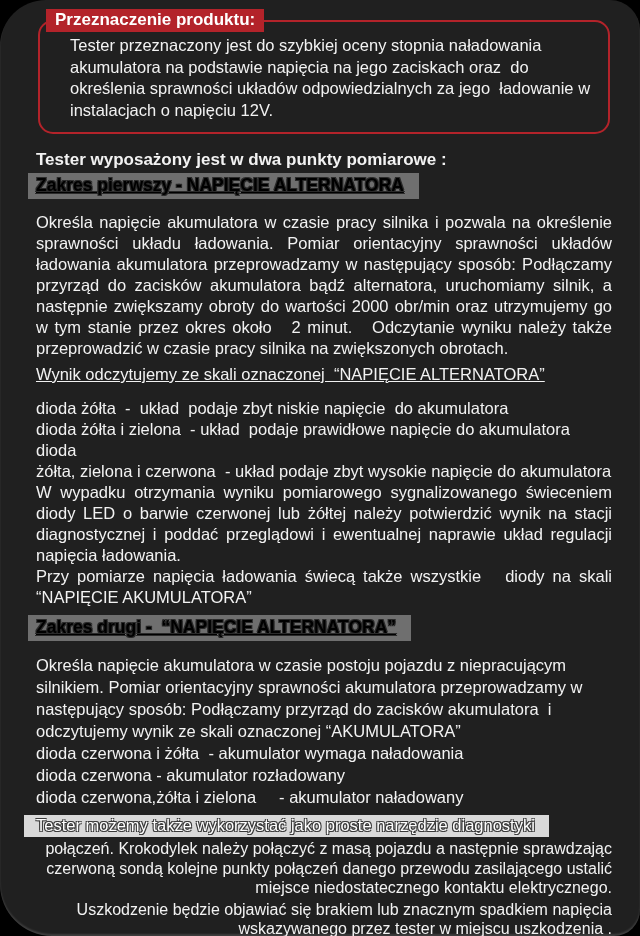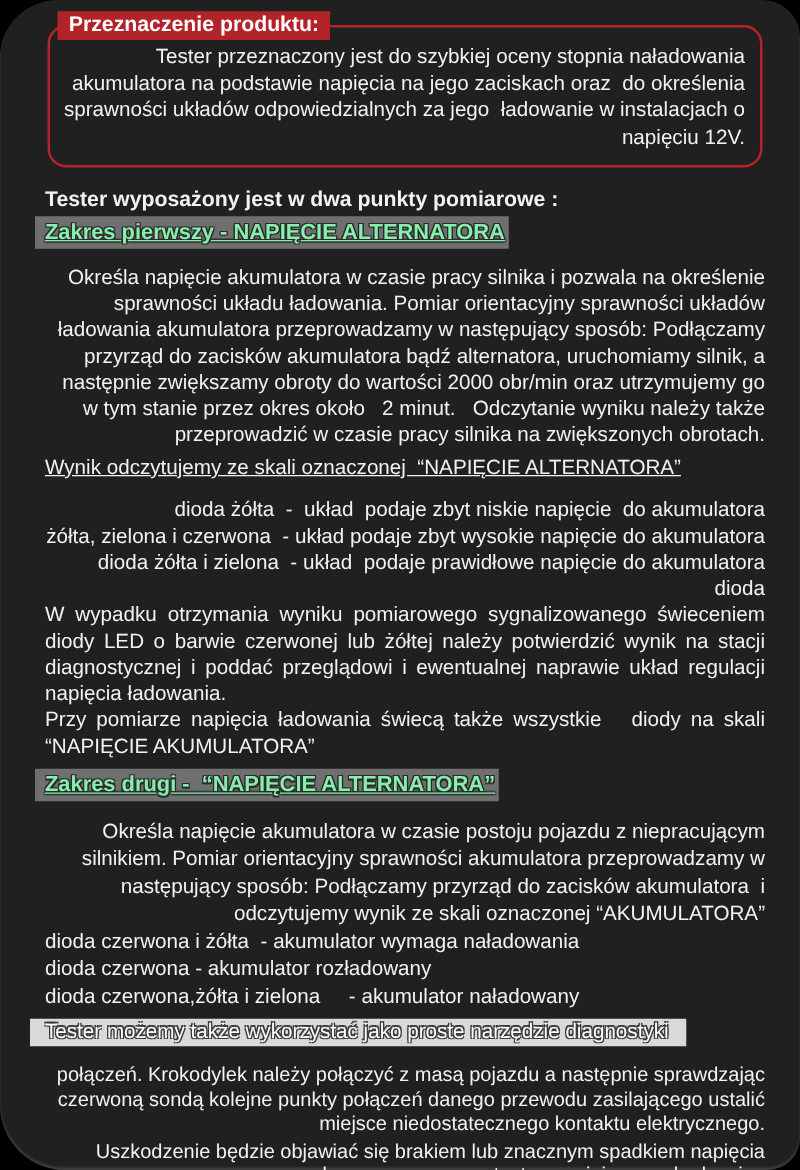--- a/index.html
+++ b/index.html
@@ -28,71 +28,70 @@
     padding:0 28px 0 36px;
     overflow:hidden;
   }
   .t{white-space:pre-wrap;}
   
   .info-box{
     position:relative;
     margin:20px 2px 0 2px;
     border:2px solid var(--red);
     border-radius:15px;
-    padding:9px 12px 11px 0;
-    text-align:right;
+    padding:9px 12px 11px 12px;
   }
   .info-title{
     position:absolute;
     top:-13px;left:6px;
     background:var(--red);
     color:#ffffff;
     font-weight:bold;
     font-size:17px;
     line-height:22px;
     padding:0 9px 1px 9px;
   }
   .info-body{
-    margin:4px 0 0 0;
+    margin:4px 0 0 18px;
     font-size:16.5px;
     line-height:21.5px;
   }
   .intro{
     margin:15px 0 0 0;
     font-size:17px;
     font-weight:bold;
     line-height:21px;
   }
   .bar{
     display:inline-block;
     margin:3px 0 0 -8px;
-    padding:2px 3px 3px 8px;
+    padding:2px 15px 3px 8px;
     background:var(--bar-gray);
     font-size:17.5px;
     font-weight:bold;
-    color:#86efac;
+    color:#000000;
     text-decoration:underline;
     text-shadow:-1px -1px 0 #2a2a2a,1px -1px 0 #2a2a2a,-1px 1px 0 #2a2a2a,1px 1px 0 #2a2a2a;
   }
   .bar-light{
     display:inline-block;
-    margin:7px 0 12px -12px;
+    margin:7px 0 0 -12px;
     padding:1px 14px 2px 12px;
     background:var(--bar-light);
     font-size:16.5px;
     color:#ffffff;
     text-shadow:-1px -1px 0 #3a3a3a,1px -1px 0 #3a3a3a,-1px 1px 0 #3a3a3a,1px 1px 0 #3a3a3a;
   }
   p{margin:0;}
   .para{
     font-size:16.5px;
     line-height:21px;
   }
   .justify{text-align:justify;}
-  .mt13{margin-top:13px;text-align:right;}
+  .mt13{margin-top:13px;}
   .mt5{margin-top:5px;text-decoration:underline;}
   .mt4{margin-top:4px;}
   .diode-line{
     font-size:16.5px;
     line-height:21px;
   }
   .sec2-para{
     font-size:16.5px;
     line-height:22px;
   }
@@ -118,22 +117,22 @@
   <div>
     <span class="bar t">Zakres pierwszy - NAPIĘCIE ALTERNATORA</span>
   </div>
 
   <p class="para justify mt13 t">Określa napięcie akumulatora w czasie pracy silnika i pozwala na określenie sprawności układu ładowania. Pomiar orientacyjny sprawności układów ładowania akumulatora przeprowadzamy w następujący sposób: Podłączamy przyrząd do zacisków akumulatora bądź alternatora, uruchomiamy silnik, a następnie zwiększamy obroty do wartości 2000 obr/min oraz utrzymujemy go w tym stanie przez okres około   2 minut.   Odczytanie wyniku należy także przeprowadzić w czasie pracy silnika na zwiększonych obrotach.</p>
 
   <p class="para mt5 t">Wynik odczytujemy ze skali oznaczonej  “NAPIĘCIE ALTERNATORA”</p>
 
   <div class="mt13">
     <div class="diode-line t">dioda żółta  -  układ  podaje zbyt niskie napięcie  do akumulatora</div>
+    <div class="diode-line t">dioda żółta i zielona  - układ  podaje prawidłowe napięcie do akumulatora dioda</div>
     <div class="diode-line t">żółta, zielona i czerwona  - układ podaje zbyt wysokie napięcie do akumulatora</div>
-    <div class="diode-line t">dioda żółta i zielona  - układ  podaje prawidłowe napięcie do akumulatora dioda</div>
   </div>
 
   <p class="para justify t">W wypadku otrzymania wyniku pomiarowego sygnalizowanego świeceniem diody LED o barwie czerwonej lub żółtej należy potwierdzić wynik na stacji diagnostycznej i poddać przeglądowi i ewentualnej naprawie układ regulacji napięcia ładowania.</p>
   <p class="para justify t">Przy pomiarze napięcia ładowania świecą także wszystkie   diody na skali “NAPIĘCIE AKUMULATORA”</p>
 
   <div class="mt4">
     <span class="bar t">Zakres drugi -  “NAPIĘCIE ALTERNATORA”</span>
   </div>
 
   <p class="sec2-para mt13 t">Określa napięcie akumulatora w czasie postoju pojazdu z niepracującym silnikiem. Pomiar orientacyjny sprawności akumulatora przeprowadzamy w następujący sposób: Podłączamy przyrząd do zacisków akumulatora  i odczytujemy wynik ze skali oznaczonej “AKUMULATORA”</p>

